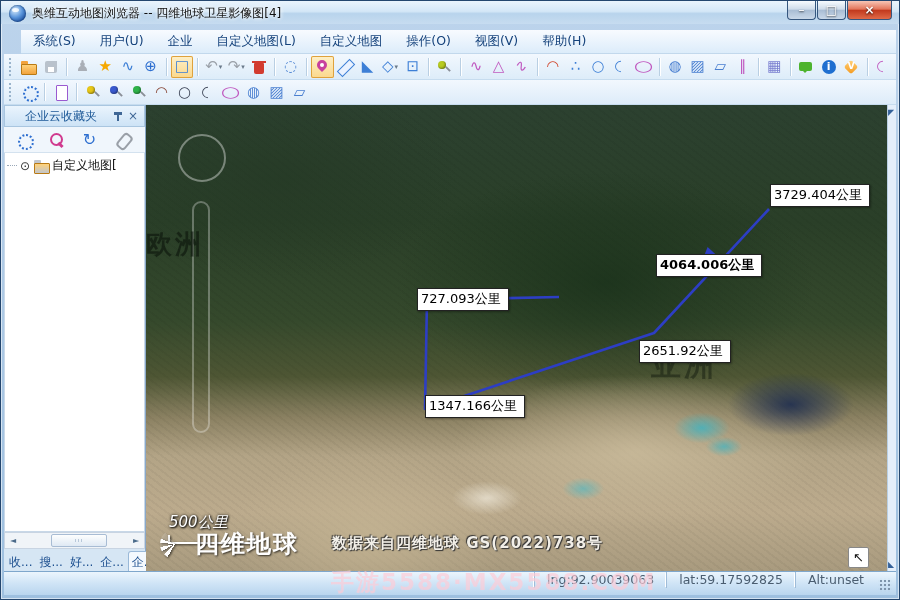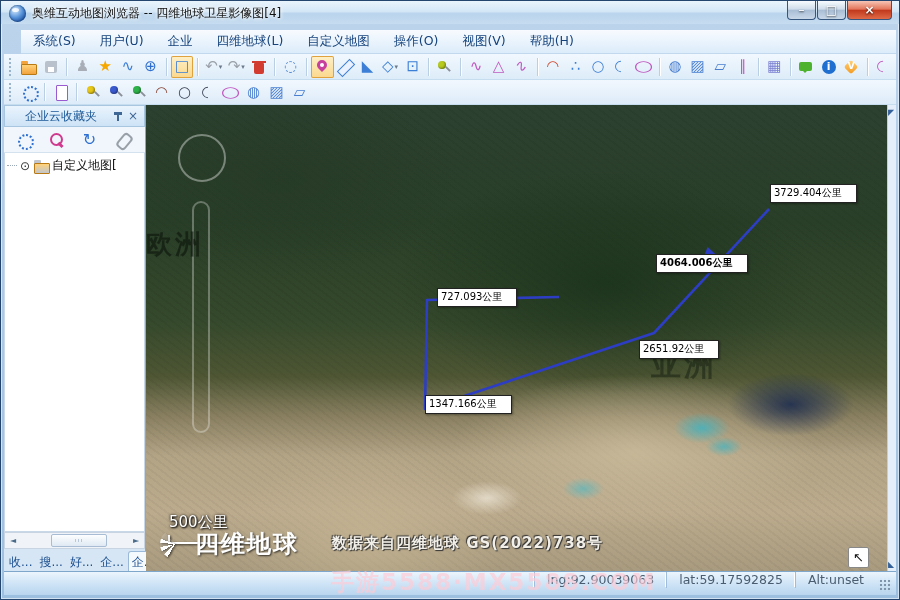--- a/index.html
+++ b/index.html
@@ -106,23 +106,23 @@
       radial-gradient(260px 110px at 66% 74%,rgba(205,190,158,.75),transparent 70%),
       radial-gradient(300px 160px at 62% 38%,rgba(22,46,24,.7),transparent 70%),
       radial-gradient(260px 140px at 18% 16%,rgba(36,56,36,.6),transparent 70%),
       radial-gradient(200px 120px at 30% 92%,rgba(196,180,147,.8),transparent 70%),
       repeating-linear-gradient(37deg,rgba(0,0,0,.04) 0 2px,transparent 2px 6px),
       linear-gradient(180deg,#2c4130 0%,#2a3f28 25%,#35492c 46%,#4e5634 58%,#8c8263 67%,#b3a486 75%,#bcab8d 87%,#a89a7e 100%);}
   .map svg{position:absolute;left:0;top:0;}
   .nav-circle{position:absolute;left:32px;top:29px;width:48px;height:48px;border:2px solid rgba(255,255,255,.38);border-radius:50%;}
   .nav-slider{position:absolute;left:46px;top:96px;width:18px;height:232px;border:2px solid rgba(255,255,255,.3);border-radius:10px;}
   .region-label{position:absolute;font-weight:bold;color:rgba(8,14,8,.55);letter-spacing:3px;white-space:nowrap;}
-  .meas-label{position:absolute;background:#fff;border:1px solid #222;color:#000;font-size:10px;
-    padding:1px 14px 2px 3px;white-space:nowrap;box-shadow:1px 1px 2px rgba(0,0,0,.35);}
-  .scale-text{position:absolute;left:23px;top:408px;font-size:15px;color:#fff;text-shadow:1px 1px 2px #000,0 0 3px #000;}
+  .meas-label{position:absolute;background:#fff;border:1px solid #222;color:#000;font-size:13px;
+    padding:1px 7px 2px 3px;white-space:nowrap;box-shadow:1px 1px 2px rgba(0,0,0,.35);}
+  .scale-text{position:absolute;left:23px;top:408px;font-size:15px;color:#fff;text-shadow:1px 1px 2px #000,0 0 3px #000;font-style:italic;}
   .scale-bracket{position:absolute;left:22px;top:430px;width:86px;height:9px;
     border-left:2px solid #fff;border-right:2px solid #fff;border-bottom:2px solid #fff;
     filter:drop-shadow(1px 1px 1px rgba(0,0,0,.7));}
   .map-logo{position:absolute;left:14px;top:423px;display:flex;align-items:center;gap:5px;}
   .logo-shell{width:30px;height:30px;border-radius:50%;
     background:conic-gradient(from 210deg,#fff 0 16deg,rgba(255,255,255,.15) 16deg 32deg,#fff 32deg 48deg,rgba(255,255,255,.15) 48deg 64deg,#fff 64deg 80deg,rgba(255,255,255,.15) 80deg 110deg,transparent 110deg 360deg);
     filter:drop-shadow(1px 1px 1px rgba(0,0,0,.6));}
   .logo-text{font-size:24px;font-weight:bold;color:#fff;text-shadow:1px 1px 2px rgba(0,0,0,.7);letter-spacing:2px;}
   .attribution{position:absolute;left:186px;top:429px;font-size:15px;font-weight:bold;color:#f2efe8;
     text-shadow:1px 1px 1px #333,-1px -1px 1px #333;letter-spacing:1px;white-space:nowrap;}
@@ -154,21 +154,21 @@
         <button class="wbtn">–</button>
         <button class="wbtn">□</button>
         <button class="wbtn close">×</button>
       </div>
   </div>
 
   <div class="menubar" id="menubar">
       <button class="menu-item">系统(S)</button>
       <button class="menu-item">用户(U)</button>
       <button class="menu-item">企业</button>
-      <button class="menu-item">四维地球(L)</button>
+      <button class="menu-item">自定义地图(L)</button>
       <button class="menu-item">自定义地图</button>
       <button class="menu-item">操作(O)</button>
       <button class="menu-item">视图(V)</button>
       <button class="menu-item">帮助(H)</button>
     </div>
 
   <div class="toolbar" id="toolbar1">
       <span class="tgrip"></span>
       <button class="tbtn">
         <span class="ci ci-folder" style="--c: #f2a33c;"></span>
@@ -381,21 +381,21 @@
       <div class="nav-slider"></div>
       <svg id="routesvg" width="743" height="468" viewBox="0 0 743 468">
           <polyline points="413,192 281,195 279,304 508,228 623,104" fill="none" stroke="#2d3ec4" stroke-width="2.6" stroke-linejoin="round"></polyline>
           <path d="M0,-6 L15,0 L0,6 Z" fill="#2d3ec4" transform="translate(566,146) rotate(133)"></path>
         </svg>
       <div id="overlay">
           <div class="region-label" style="left: 0px; top: 122px; font-size: 26px; color: rgba(8, 14, 8, 0.55);">欧洲</div>
           <div class="region-label" style="left: 505px; top: 240px; font-size: 30px; color: rgba(8, 14, 8, 0.4);">亚洲</div>
           <div class="meas-label" style="left: 624px; top: 79px;">3729.404公里</div>
           <div class="meas-label" style="left: 510px; top: 149px; font-weight: bold;">4064.006公里</div>
-          <div class="meas-label" style="left: 291px; top: 183px;">727.093公里</div>
+          <div class="meas-label" style="left: 271px; top: 183px;">727.093公里</div>
           <div class="meas-label" style="left: 493px; top: 235px;">2651.92公里</div>
           <div class="meas-label" style="left: 279px; top: 290px;">1347.166公里</div>
         </div>
       <div class="scale-text">500公里</div>
       <div class="scale-bracket"></div>
       <div class="map-logo">
         <span class="logo-shell"></span>
         <span class="logo-text">四维地球</span>
       </div>
       <div class="attribution">数据来自四维地球 GS(2022)738号</div>

